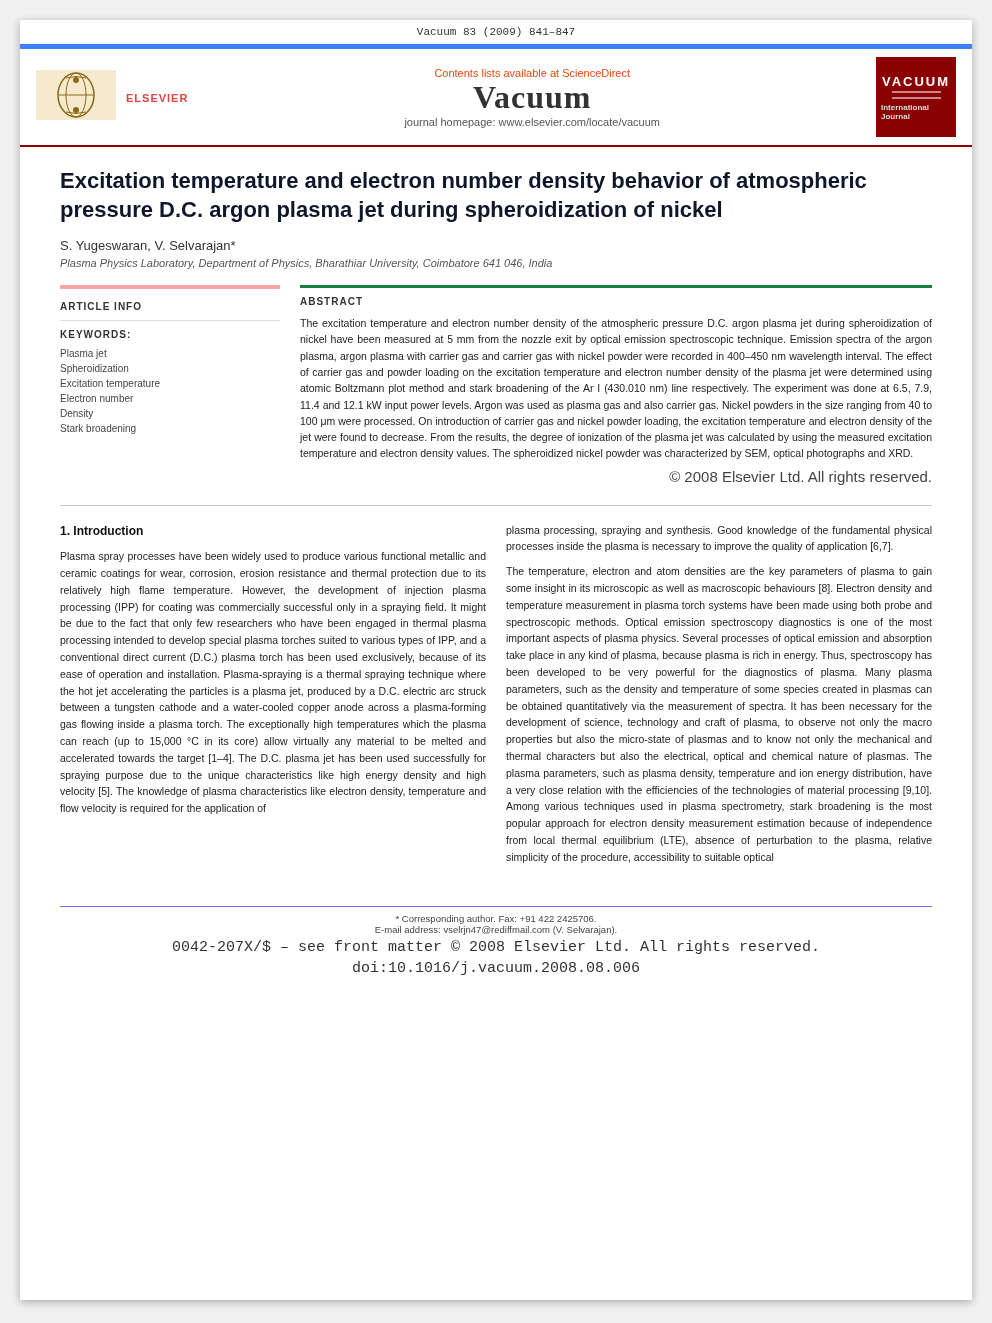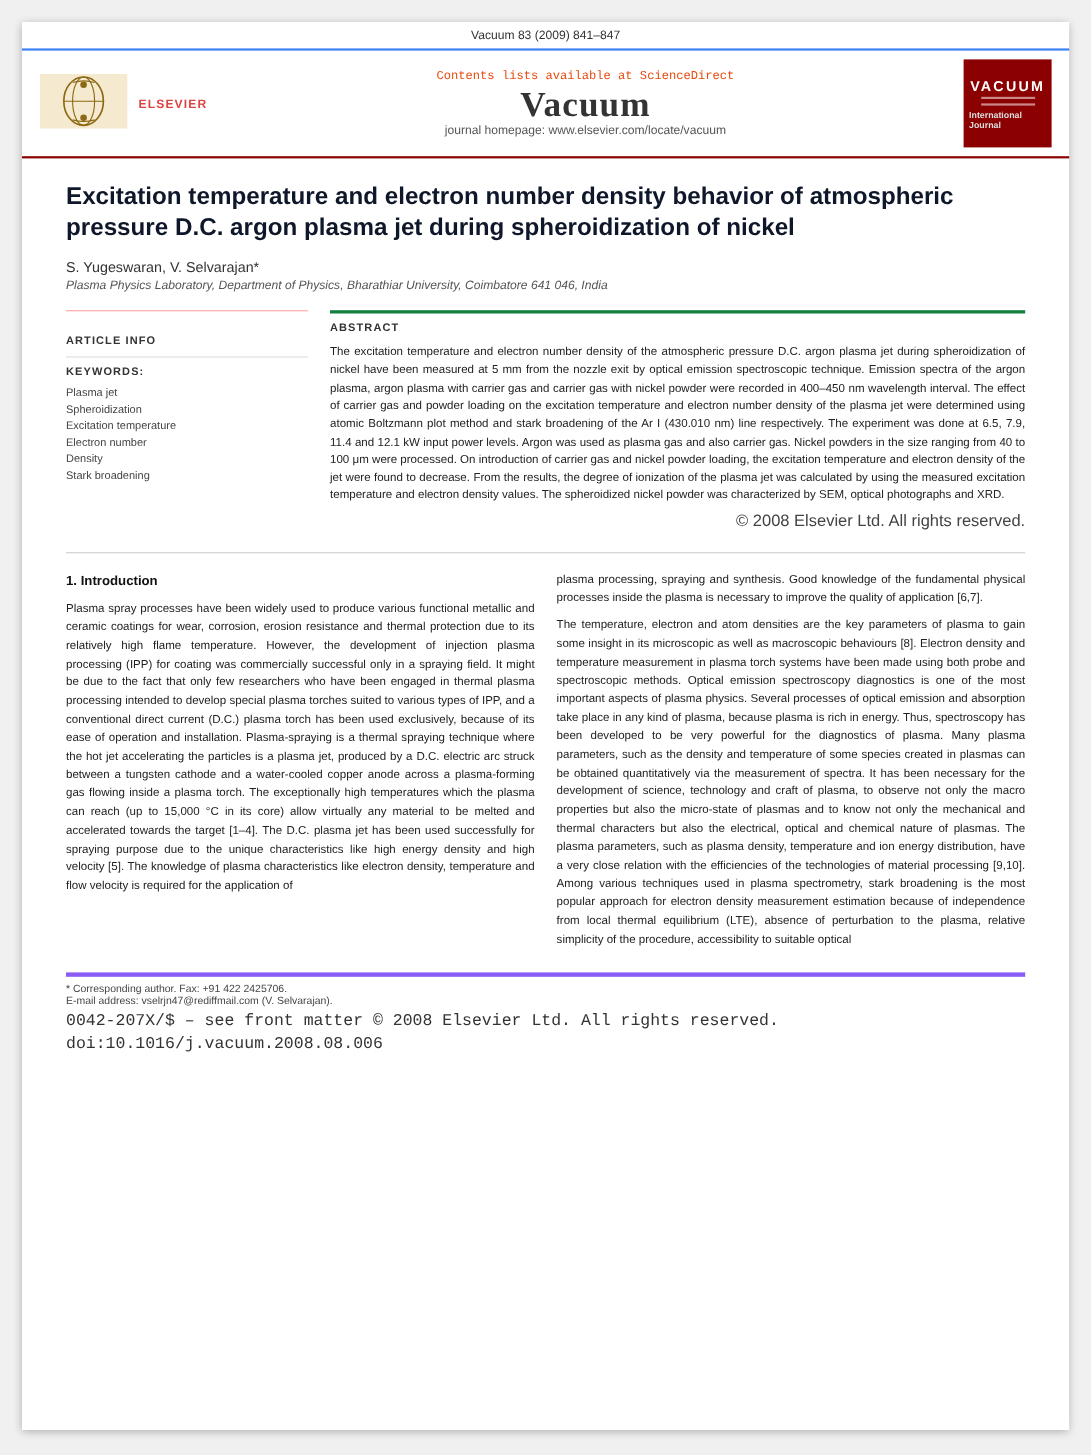--- a/index.html
+++ b/index.html
@@ -17,22 +17,22 @@
       padding: 0;
       box-shadow: 0 2px 8px rgba(0,0,0,0.3);
     }
 
     
     .meta-bar {
       text-align: center;
       font-size: 11px;
       color: #333;
       padding: 6px 20px;
-      border-bottom: 2px solid #3b82f6;
-      font-family: Liberation Sans, sans-serif;
+      border-bottom: 5px solid #3b82f6;
+      font-family: Liberation Mono, monospace;
     }
 
     
     .journal-header {
       display: flex;
       align-items: center;
       padding: 8px 16px;
       border-bottom: 2px solid #8B0000;
       gap: 10px;
     }
@@ -49,21 +49,21 @@
       font-family: Arial, sans-serif;
       letter-spacing: 1px;
     }
     .journal-center {
       flex: 1;
       text-align: center;
     }
     .sciencedirect-link {
       font-size: 11px;
       color: #555;
-      font-family: Liberation Mono, monospace;
+      font-family: Liberation Sans, sans-serif;
     }
     .sciencedirect-link span {
       color: #e84a0d;
     }
     .journal-name {
       font-size: 32px;
       font-weight: bold;
       color: #333;
       font-family: 'Times New Roman', Times, serif;
       letter-spacing: 1px;
@@ -130,22 +130,22 @@
 
     .two-col {
       display: flex;
       gap: 20px;
       margin-bottom: 20px;
     }
 
     .article-info {
       width: 220px;
       flex-shrink: 0;
-      border-top: 1px solid #fca5a5;
-      padding-top: 22px;
+      border-top: 4px solid #fca5a5;
+      padding-top: 12px;
       font-family: Arial, sans-serif;
       font-size: 10.5px;
     }
 
     .info-section-title {
       font-size: 10px;
       font-weight: bold;
       letter-spacing: 1px;
       color: #333;
       margin-bottom: 6px;
@@ -247,26 +247,27 @@
 
     .body-paragraph {
       margin-bottom: 8px;
       font-size: 10.5px;
       line-height: 1.6;
       text-align: justify;
     }
 
     
     .footer-note {
-      border-top: 4px solid #8b5cf6;
-      margin-top: 13px;
+      border-top: 1px solid #8b5cf6;
+      margin-top: 32px;
       padding-top: 6px;
       font-size: 9.5px;
       color: #444;
       font-family: Arial, sans-serif;
+      text-align: center;
     }
 
     .doi-line {
       margin-top: 4px;
       font-size: 15px;
       color: #333;
       font-family: Liberation Mono, monospace;
     }
 
     .elsevier-logo-img {

